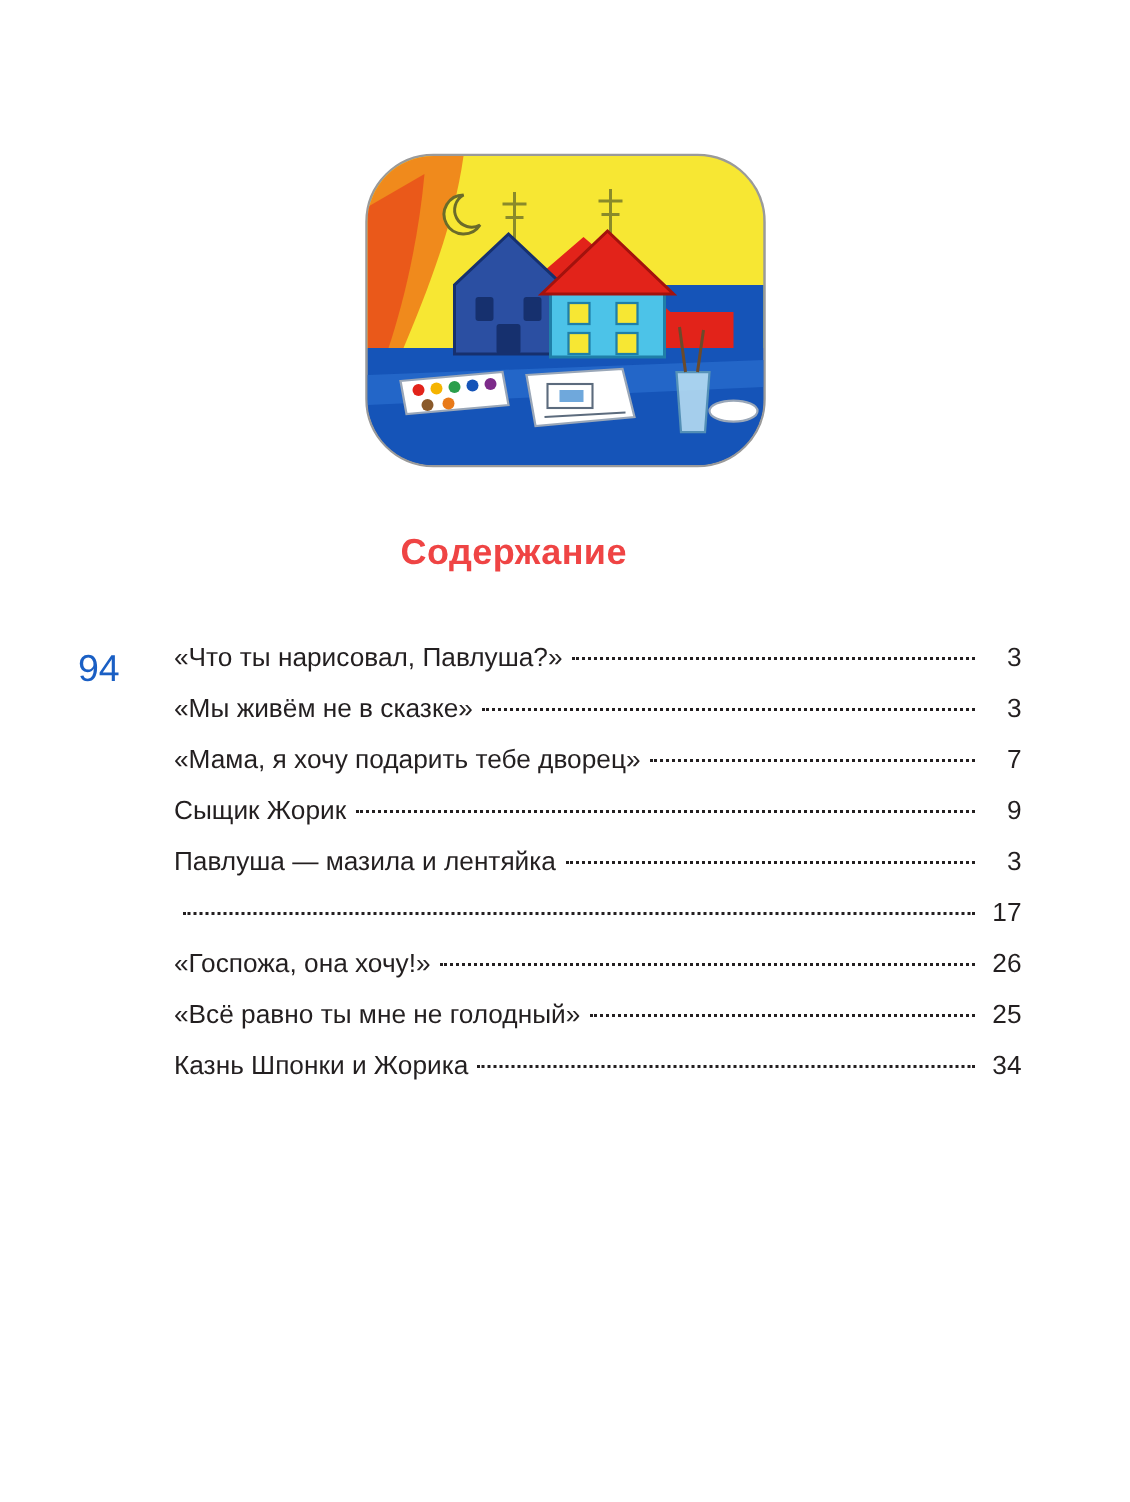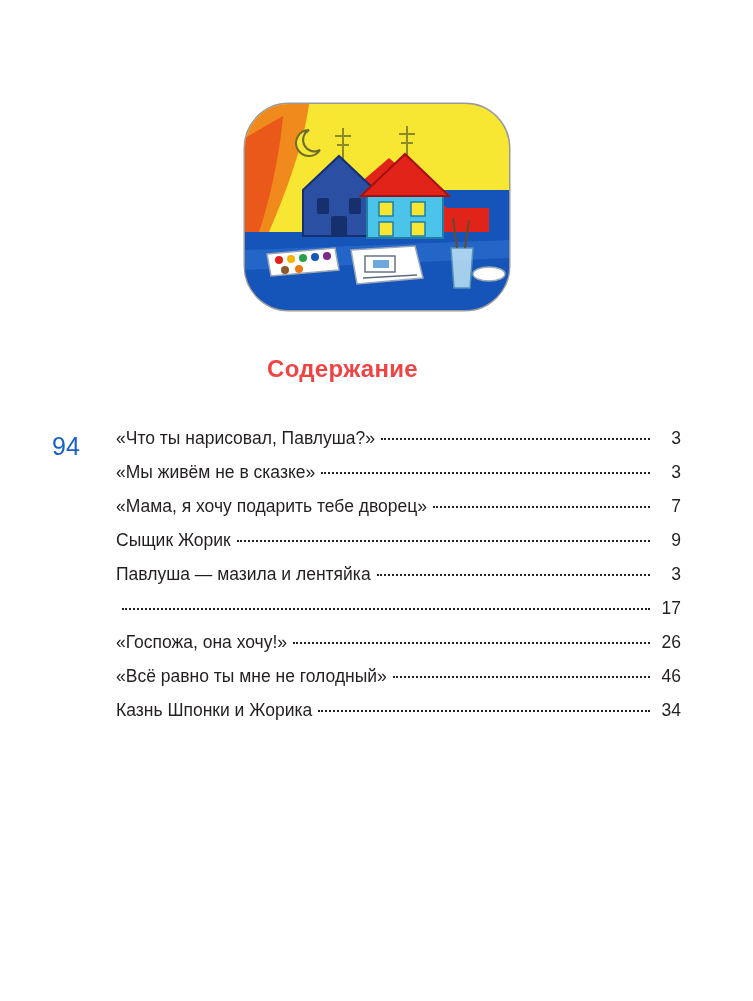--- a/index.html
+++ b/index.html
@@ -225,21 +225,21 @@
 
     <div class="toc-row">
       <span class="label">«Госпожа, она хочу!»</span>
       <span class="leader"></span>
       <span class="pageno">26</span>
     </div>
 
     <div class="toc-row">
       <span class="label">«Всё равно ты мне не голодный»</span>
       <span class="leader"></span>
-      <span class="pageno">46</span>
+      <span class="pageno">25</span>
     </div>
 
     <div class="toc-row">
       <span class="label">Казнь Шпонки и Жорика</span>
       <span class="leader"></span>
       <span class="pageno">34</span>
     </div>
 
   </div>
 </div>

